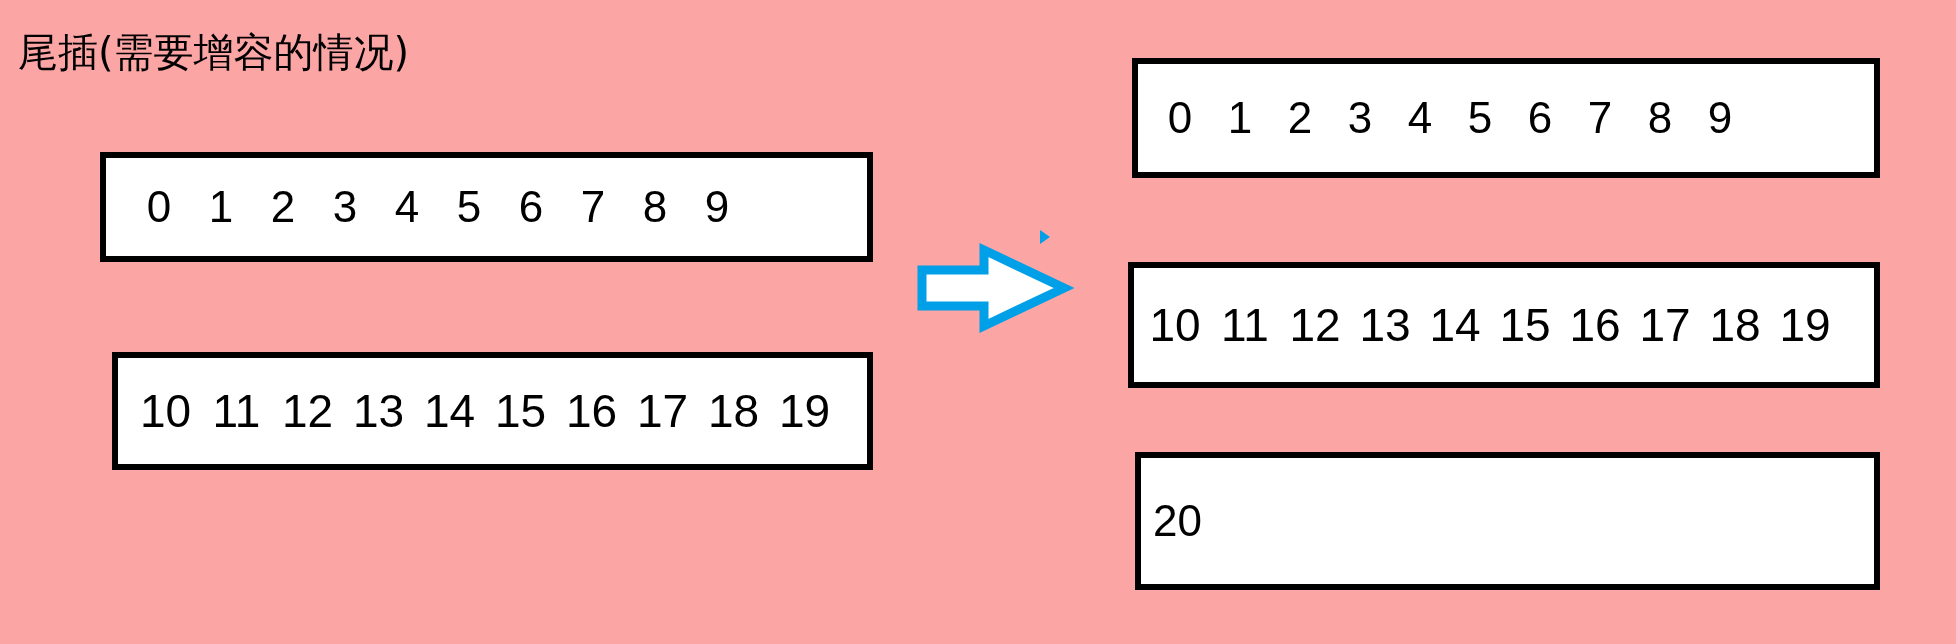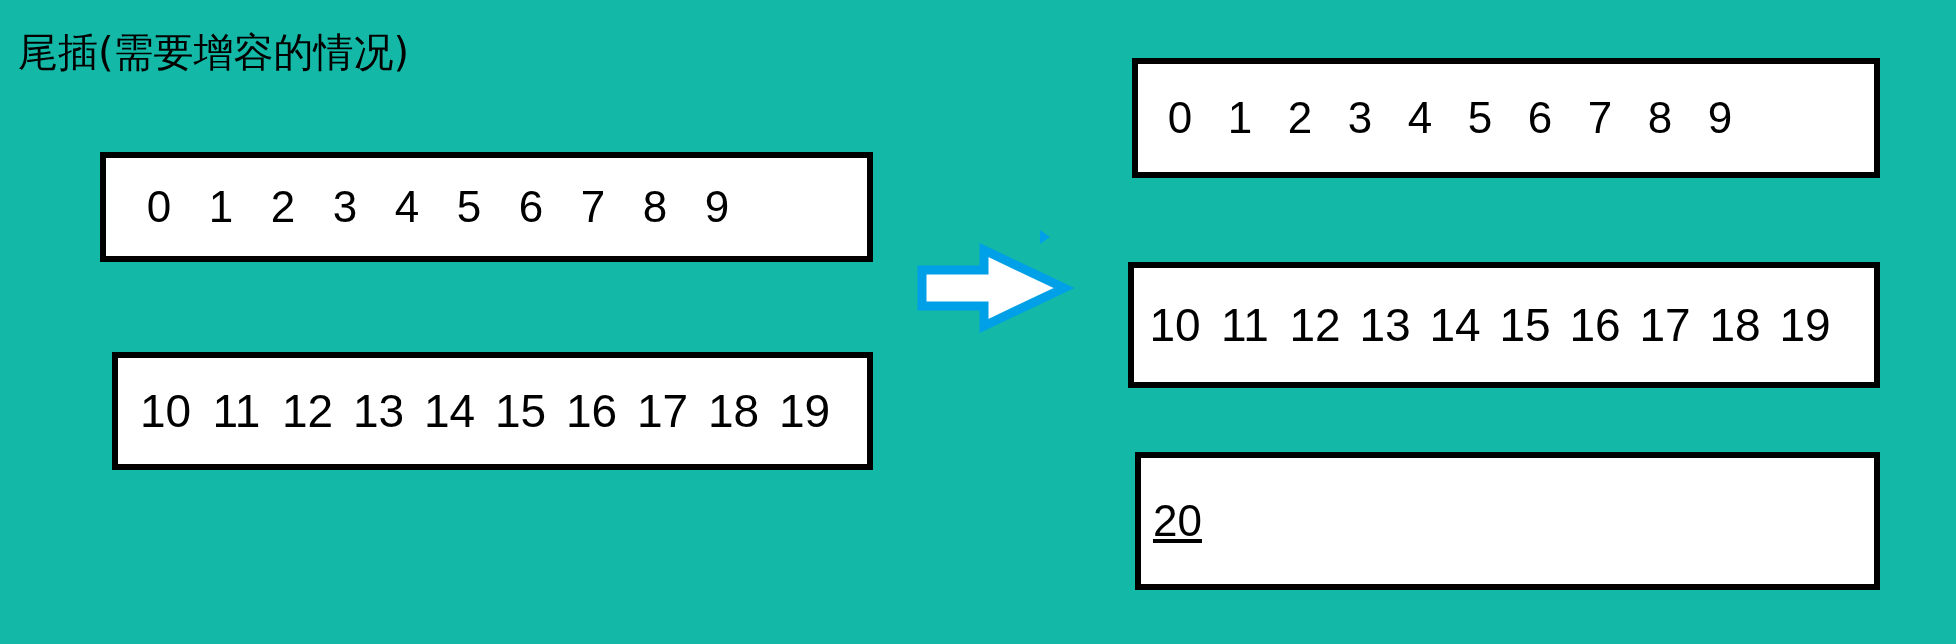--- a/index.html
+++ b/index.html
@@ -7,21 +7,21 @@
     padding: 0;
     background: #ffffff;
   }
   body {
     font-family: "Liberation Sans", "DejaVu Sans", sans-serif;
   }
   #canvas {
     position: relative;
     width: 1956px;
     height: 644px;
-    background: #14b8a6;
+    background: #fca5a5;
     overflow: hidden;
   }
 
   
   .title {
     position: absolute;
     left: 18px;
     top: 28px;
     font-size: 40px;
     line-height: 48px;
@@ -63,21 +63,21 @@
   
   .right-b1 { left: 1132px; top: 58px; width: 748px; height: 120px; padding-left: 12px; }
   .right-b1 .cells { font-size: 44px; }
   .right-b1 .cell  { width: 60px; }
 
   .right-b2 { left: 1128px; top: 262px; width: 752px; height: 126px; padding-left: 6px; }
   .right-b2 .cells { font-size: 46px; }
   .right-b2 .cell  { width: 70px; }
 
   .right-b3 { left: 1135px; top: 452px; width: 745px; height: 138px; padding-left: 12px; }
-  .right-b3 .cells { font-size: 44px; text-decoration: underline; }
+  .right-b3 .cells { font-size: 44px; }
   .right-b3 .cell  { width: 60px; text-align: left; }
 
   
   .arrow-wrap {
     position: absolute;
     left: 912px;
     top: 222px;
     width: 170px;
     height: 120px;
   }

